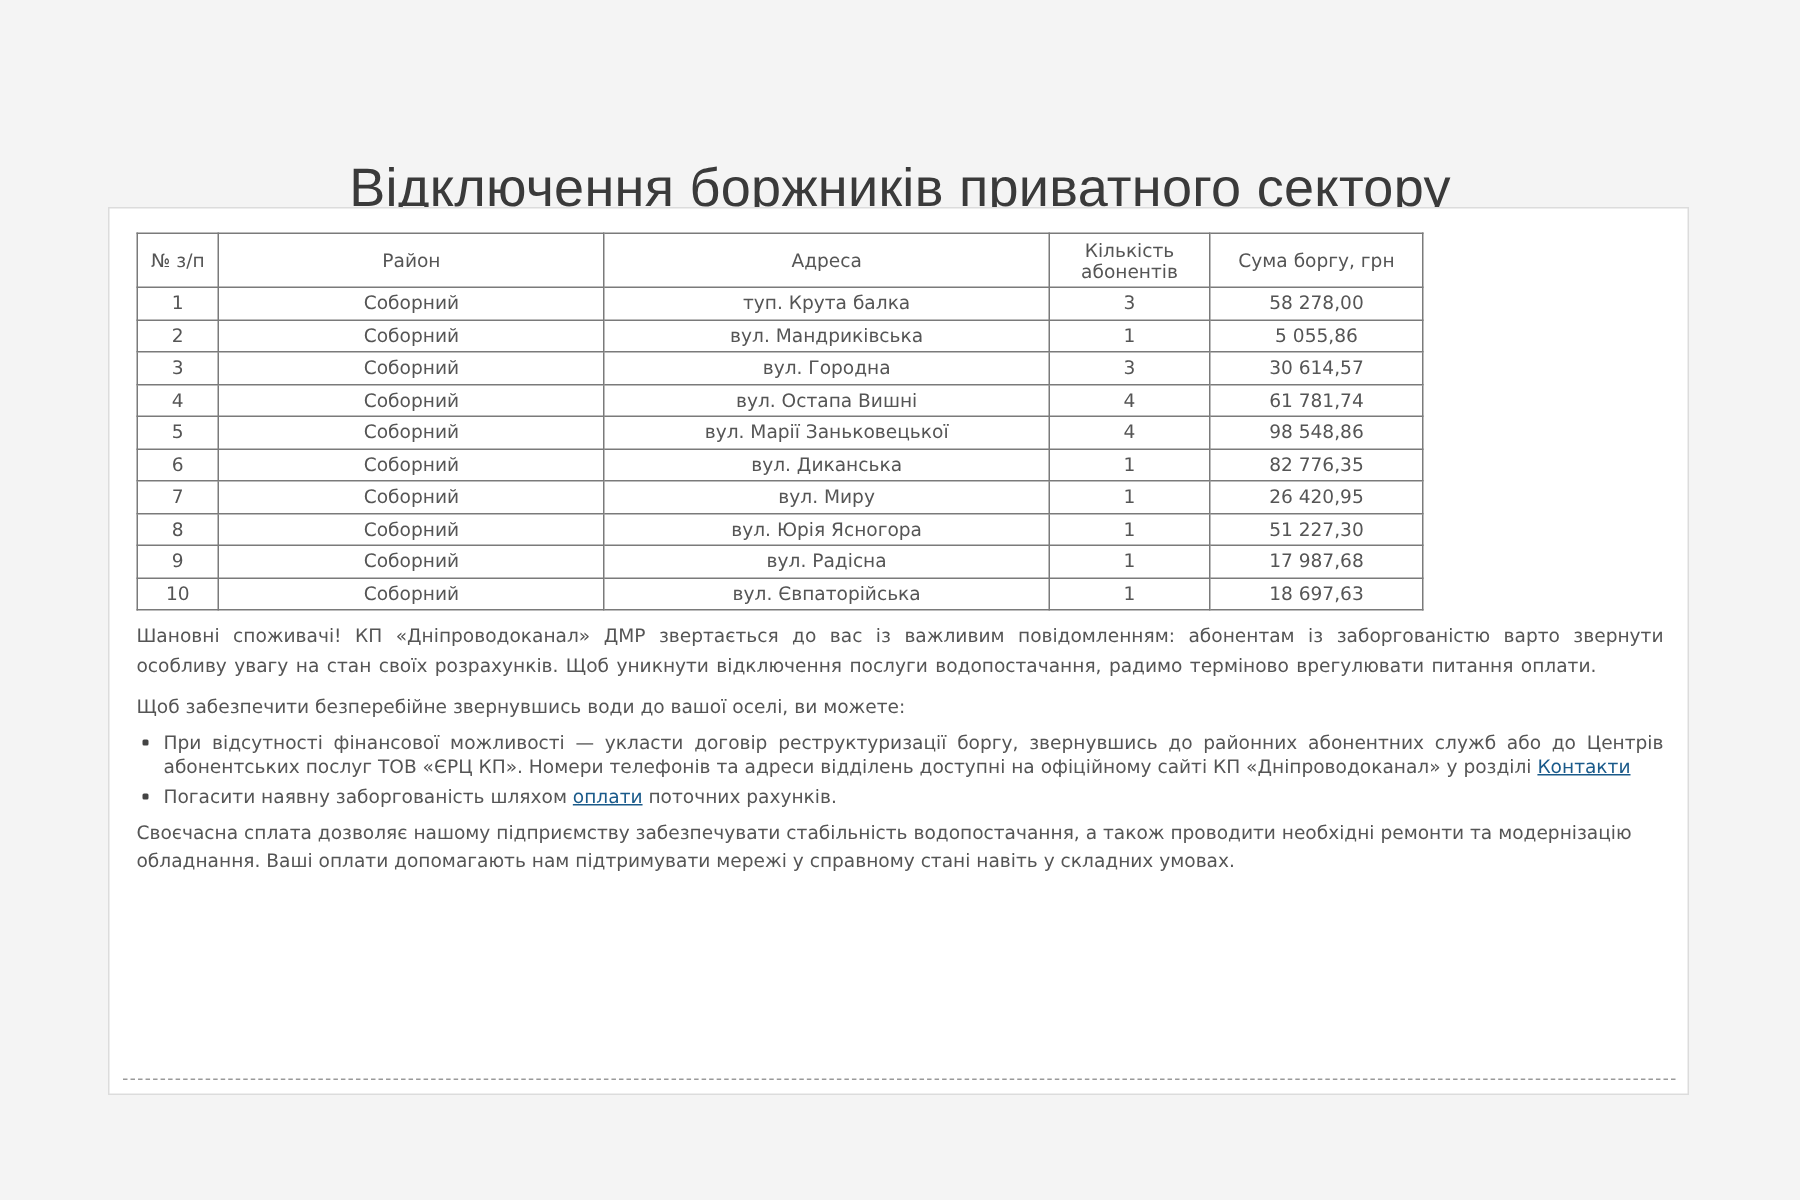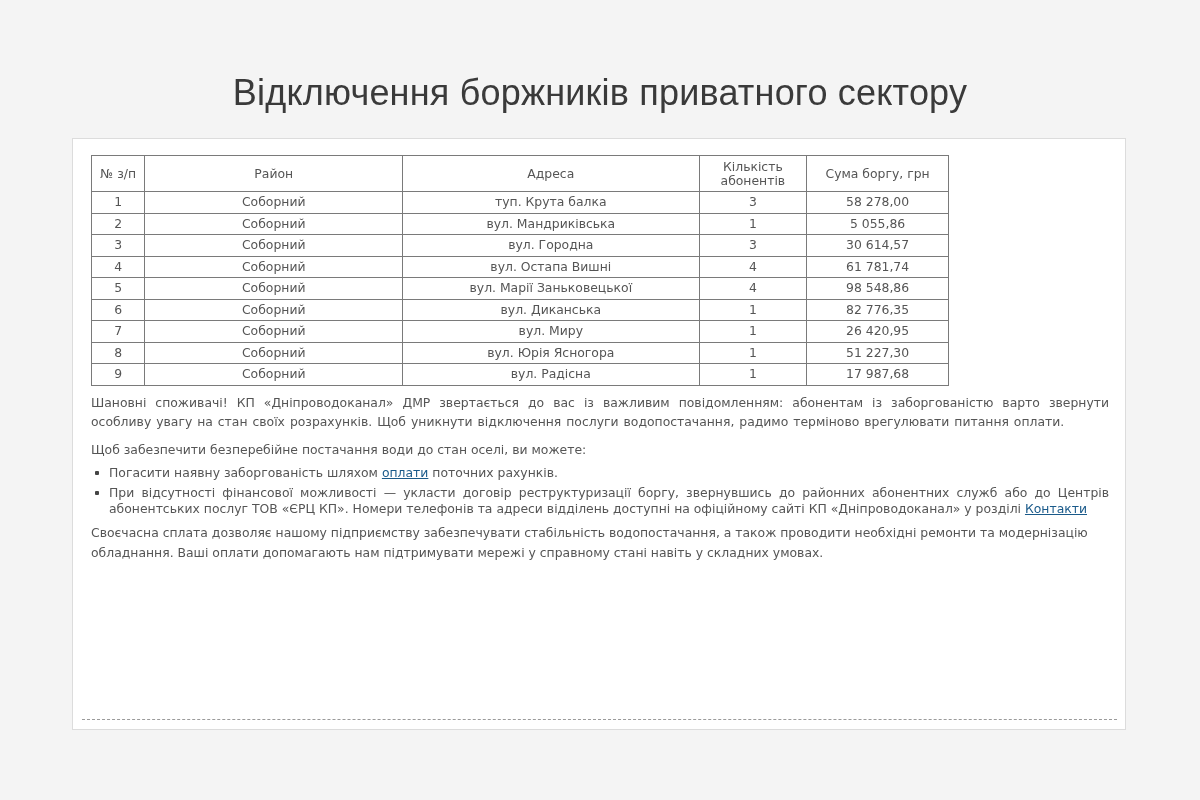--- a/index.html
+++ b/index.html
@@ -10,21 +10,21 @@
       height: 800px;
       overflow: hidden;
     }
     body {
       font-family: "DejaVu Sans", sans-serif;
       color: #444;
     }
     .page-title {
       position: absolute;
       left: 0;
-      top: 72px;
+      top: 104px;
       width: 1200px;
       text-align: center;
       font-family: "Liberation Sans", sans-serif;
       font-size: 36px;
       font-weight: normal;
       color: #3a3a3a;
       margin: 0;
       letter-spacing: 0.2px;
     }
     .content-box {
@@ -212,37 +212,44 @@
           <td>1</td>
           <td>51 227,30</td>
         </tr>
         <tr>
           <td>9</td>
           <td>Соборний</td>
           <td>вул. Радісна</td>
           <td>1</td>
           <td>17 987,68</td>
         </tr>
+        <tr>
+          <td>10</td>
+          <td>Соборний</td>
+          <td>вул. Євпаторійська</td>
+          <td>1</td>
+          <td>18 697,63</td>
+        </tr>
       </tbody>
     </table>
 
 
     <p class="appeal justify">Шановні споживачі! КП «Дніпроводоканал» ДМР звертається до вас із важливим повідомленням: абонентам із заборгованістю варто звернути особливу увагу на стан своїх розрахунків. Щоб уникнути відключення послуги водопостачання, радимо терміново врегулювати питання оплати.</p>
 
-    <p class="ways-intro">Щоб забезпечити безперебійне постачання води до стан оселі, ви можете:</p>
+    <p class="ways-intro">Щоб забезпечити безперебійне звернувшись води до вашої оселі, ви можете:</p>
 
     <ul class="ways">
+      <li class="justify">
+        <span class="bullet"></span>
+        <span>При відсутності фінансової можливості — укласти договір реструктуризації боргу, звернувшись до районних абонентних служб або до Центрів абонентських послуг ТОВ «ЄРЦ КП». Номери телефонів та адреси відділень доступні на офіційному сайті КП «Дніпроводоканал» у розділі </span><a class="inline-link" href="#">Контакти</a><span></span>
+      </li>
       <li class="justify">
         <span class="bullet"></span>
         <span>Погасити наявну заборгованість шляхом </span><a class="inline-link" href="#">оплати</a><span> поточних рахунків.</span>
       </li>
-      <li class="justify">
-        <span class="bullet"></span>
-        <span>При відсутності фінансової можливості — укласти договір реструктуризації боргу, звернувшись до районних абонентних служб або до Центрів абонентських послуг ТОВ «ЄРЦ КП». Номери телефонів та адреси відділень доступні на офіційному сайті КП «Дніпроводоканал» у розділі </span><a class="inline-link" href="#">Контакти</a><span></span>
-      </li>
     </ul>
 
     <p class="closing">Своєчасна сплата дозволяє нашому підприємству забезпечувати стабільність водопостачання, а також проводити необхідні ремонти та модернізацію обладнання. Ваші оплати допомагають нам підтримувати мережі у справному стані навіть у складних умовах.</p>
 
   </div>
 
   <div class="dashed-divider"></div>
 </div>
 
 </body></html>

